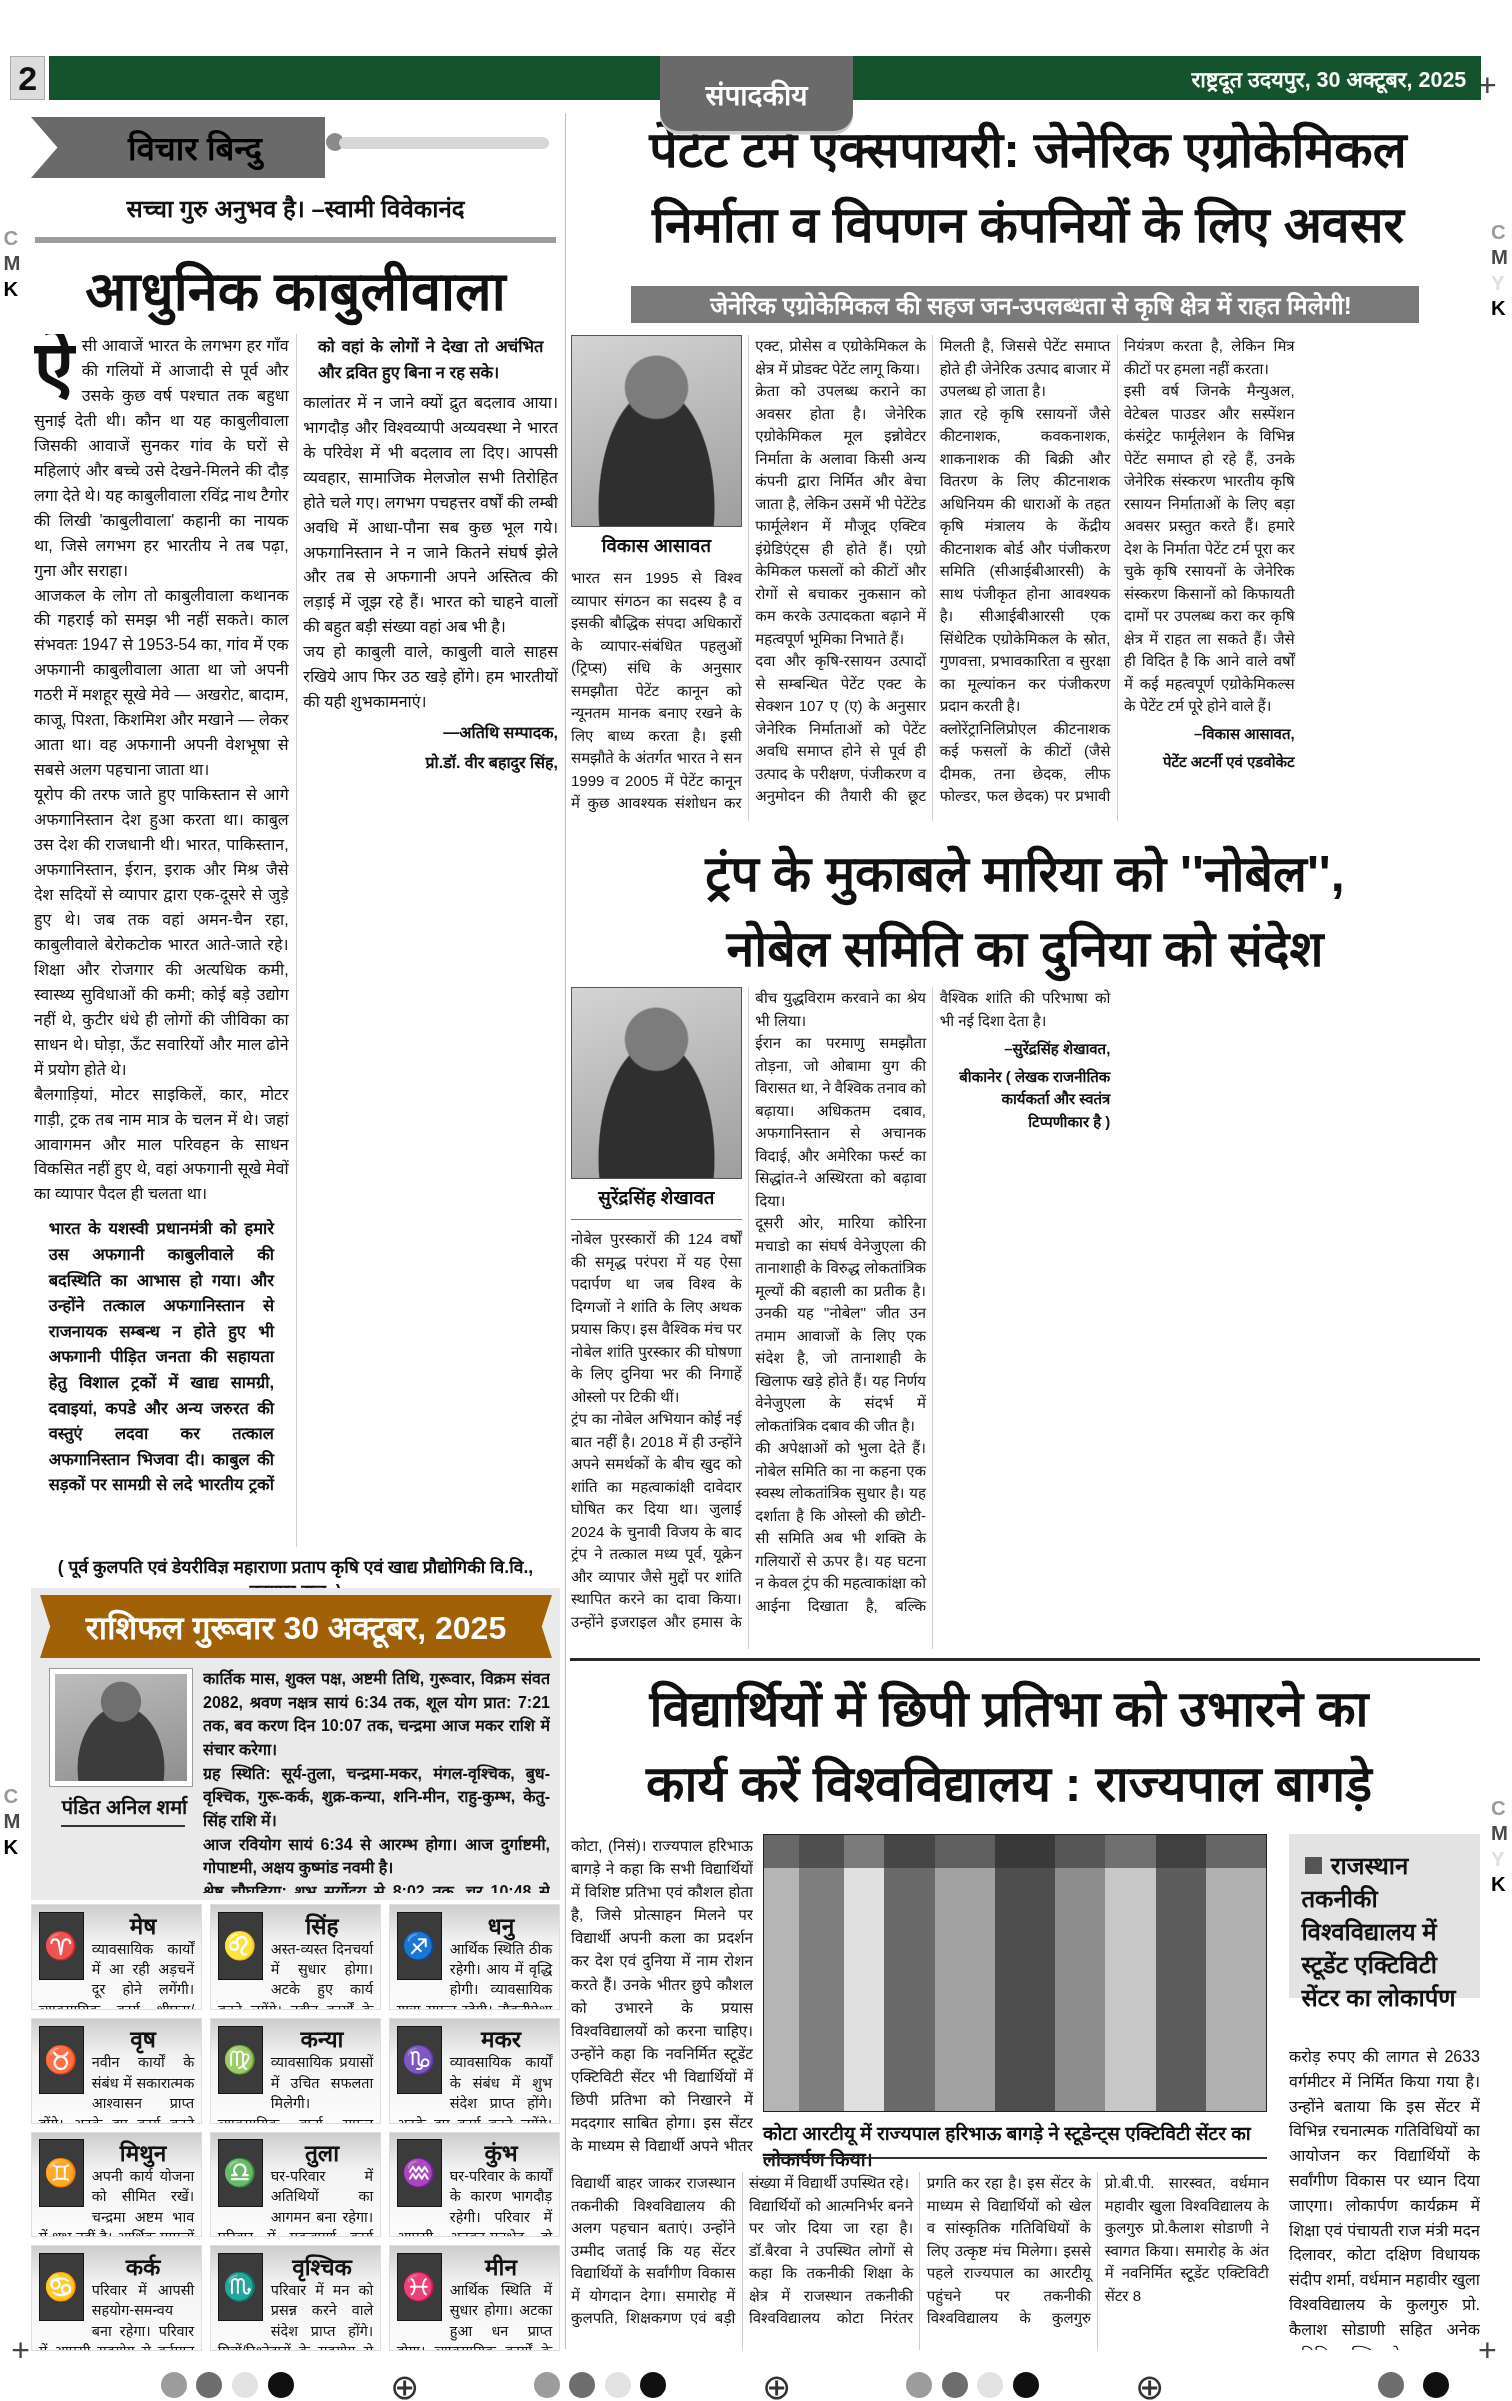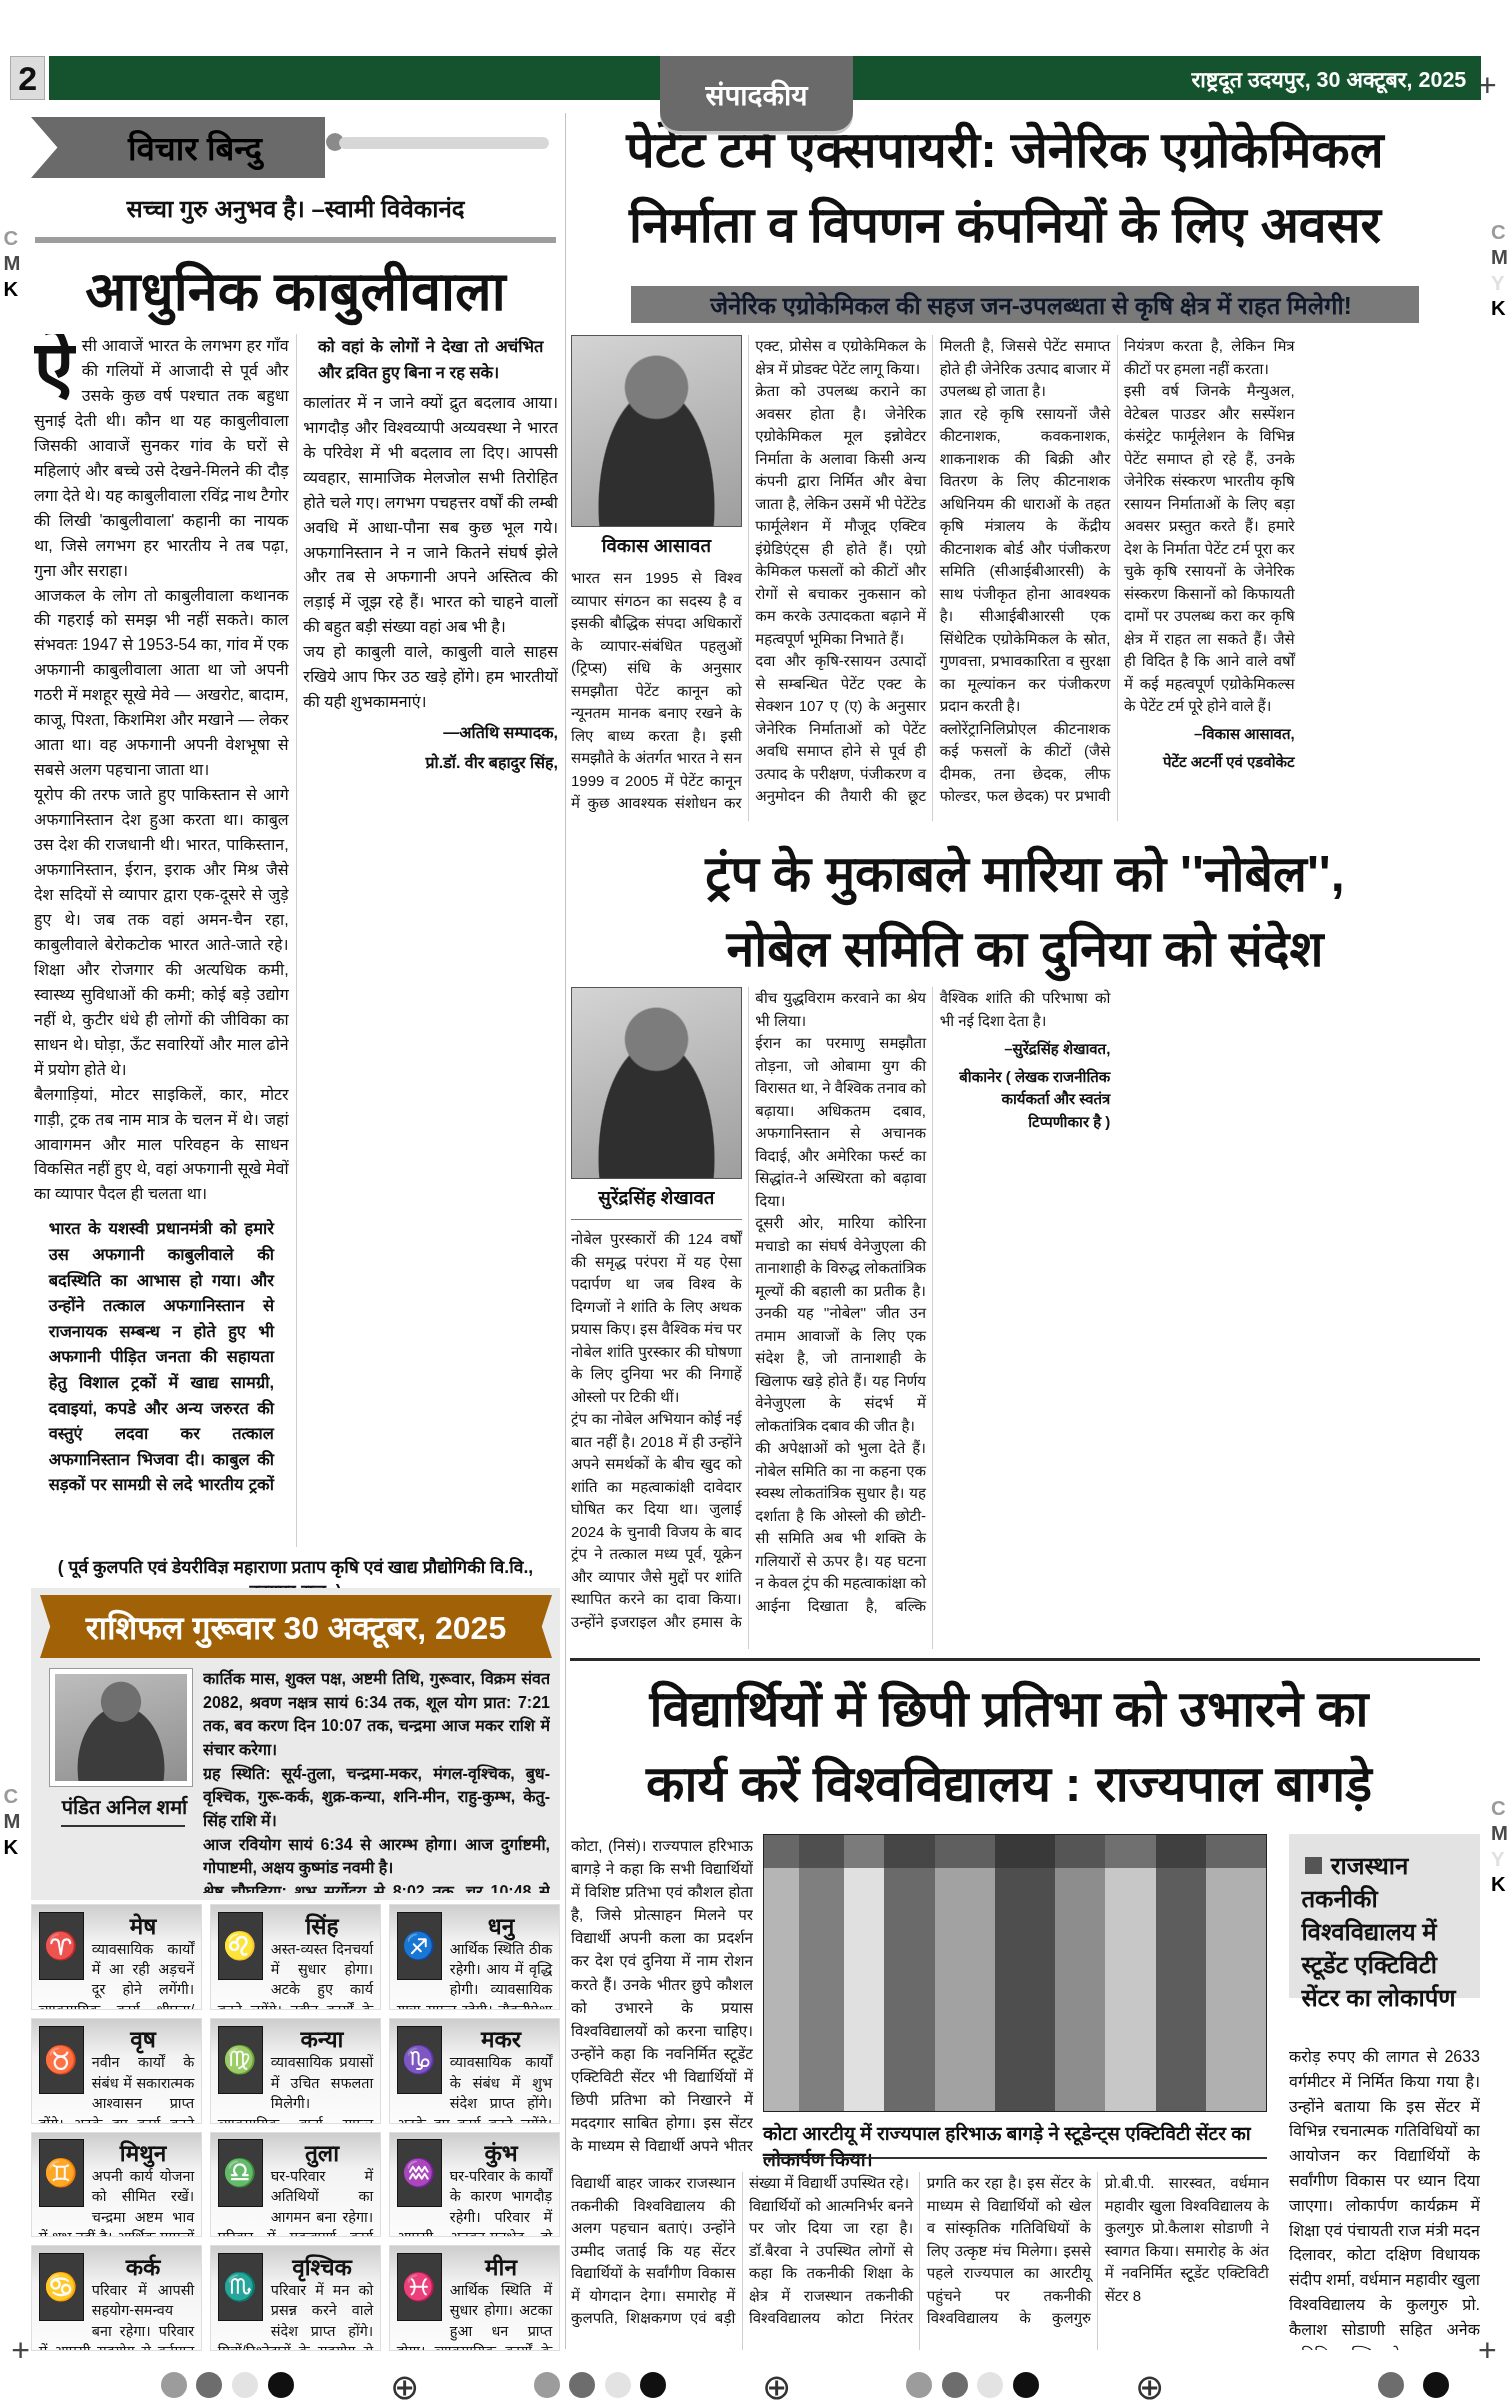--- a/index.html
+++ b/index.html
@@ -64,24 +64,24 @@
   .zodiac-grid { position:absolute; left:31px; top:1904px; width:529px; height:447px;
                  display:grid; grid-template-columns:repeat(3,1fr); grid-template-rows:repeat(4,1fr); gap:8px; }
   .zcell { background:linear-gradient(#cdcdcd,#f3f3f3 36%,#fcfcfc); border:0.6px solid #dedede; padding:4.5px 6.8px; overflow:hidden; }
   .zicon { float:left; width:45px; height:68px; background:#3b3b3b; border:1.7px solid #141414; color:#eee;
            display:flex; align-items:center; justify-content:center; font-size:27px; margin:2.3px 8px 2.3px 0; }
   .zname { text-align:center; font-weight:bold; font-size:22.6px; height:29px;padding-left:48px; }
   .ztext { font-size:14.4px; line-height:1.42; text-align:justify; }
 
   
   .art-headline { position:absolute; text-align:center; font-weight:bold; white-space:pre-line; }
-  .patent-headline { left:550px; top:113px; width:910px; font-size:50px; line-height:1.5; }
+  .patent-headline { left:573px; top:113px; width:910px; font-size:50px; line-height:1.5; }
   .patent-subhead { position:absolute; left:631px; top:286px; width:788px; height:37px; background:#7a7a7a;
                     display:flex; align-items:center; justify-content:center; }
-  .patent-subhead span { color:#0f172a; font-weight:bold; font-size:24px;margin-left:12px; }
+  .patent-subhead span { color:#ffffff; font-weight:bold; font-size:24px;margin-left:12px; }
 
   .multicol { position:absolute; overflow:hidden; column-gap:13.6px; column-rule:0.6px solid #cfcfcf; column-fill:auto;
               font-size:15px; line-height:1.5; text-align:justify; }
   .patent-body { left:571px; top:335px; width:908px; height:486px; column-count:5; }
   .portrait { width:100%; height:192px; border:1.1px solid #555;
               background: radial-gradient(circle at 50% 27%, #7c7c7c 0 19%, transparent 20%),
                           radial-gradient(ellipse at 50% 90%, #2f2f2f 0 48%, transparent 49%),
                           linear-gradient(160deg,#d4d4d4,#9e9e9e); }
   .photo-caption { text-align:center; font-weight:bold; font-size:18.6px; padding:4.5px 0 8px 0; }
   .thin-hr { border:none; border-top:1.1px solid #777; margin:0 0 8px 0; }

